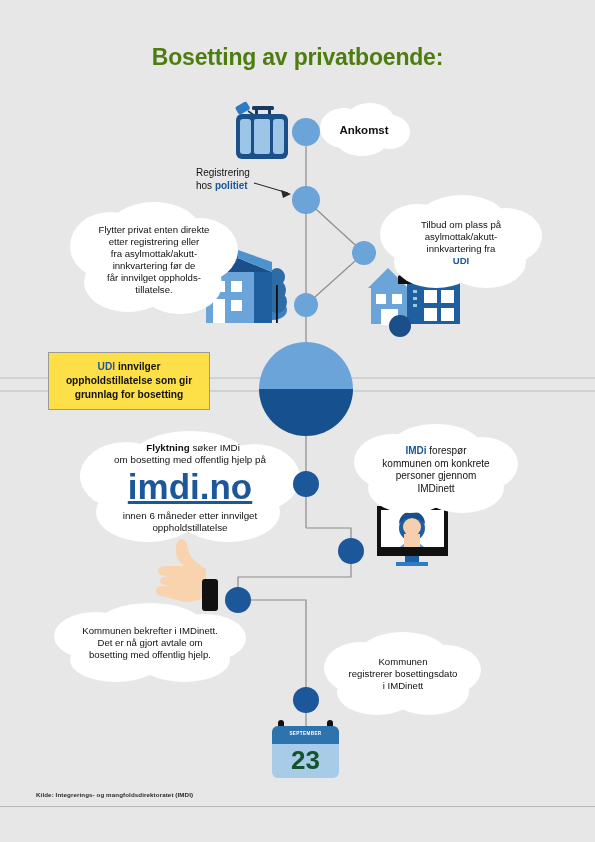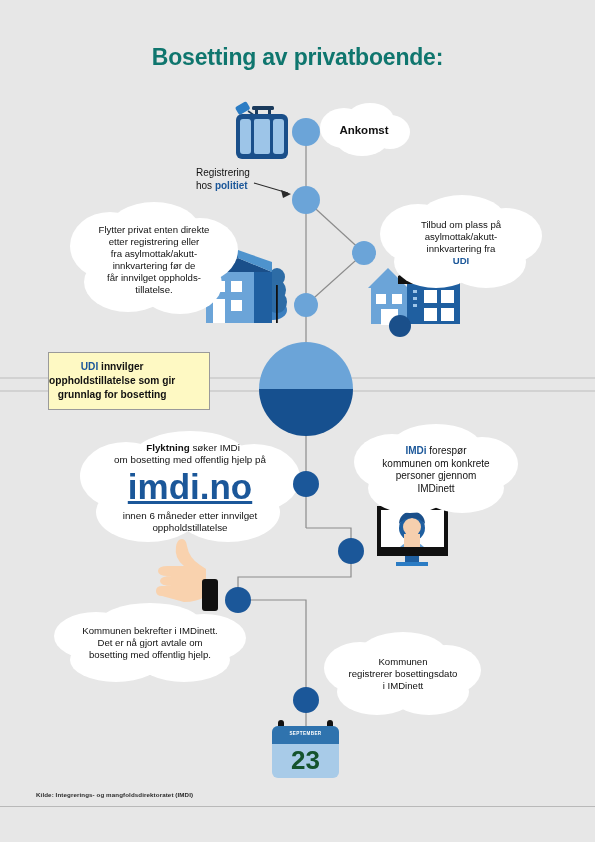--- a/index.html
+++ b/index.html
@@ -24,21 +24,21 @@
 
   
   .title {
     position: absolute;
     left: 0; right: 0;
     top: 44px;
     text-align: center;
     font-size: 23px;
     font-weight: bold;
     letter-spacing: -0.2px;
-    color: #0f766e;
+    color: #4d7c0f;
   }
 
   
   svg.layer {
     position: absolute;
     left: 0; top: 0;
     width: 595px; height: 842px;
     overflow: visible;
   }
   svg.layer.connectors { z-index: 2; }
@@ -65,25 +65,25 @@
     z-index: 1;
     padding: 0 6px;
   }
   .b { font-weight: bold; padding-left: 6px; }
   .blue { color: #1b5799; font-weight: bold; }
 
   
   .graybox {
     position: absolute;
     z-index: 5;
-    background: #fef9c3;
+    background: #fde047;
     border: 1px solid #9a9a9a;
     display: flex;
     align-items: center;
-    justify-content: flex-start;
+    justify-content: center;
     text-align: center;
     font-weight: bold;
     line-height: 1.35;
   }
 
   
   .label {
     position: absolute;
     z-index: 5;
     line-height: 1.25;

